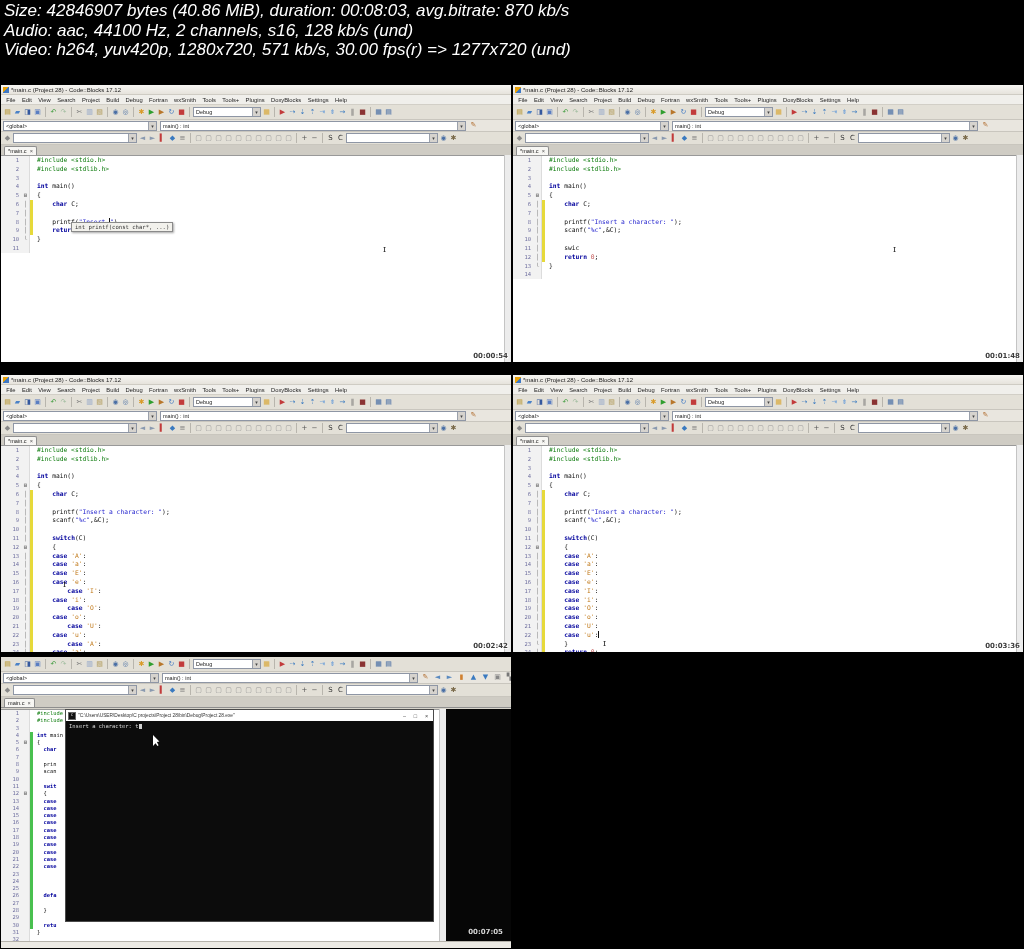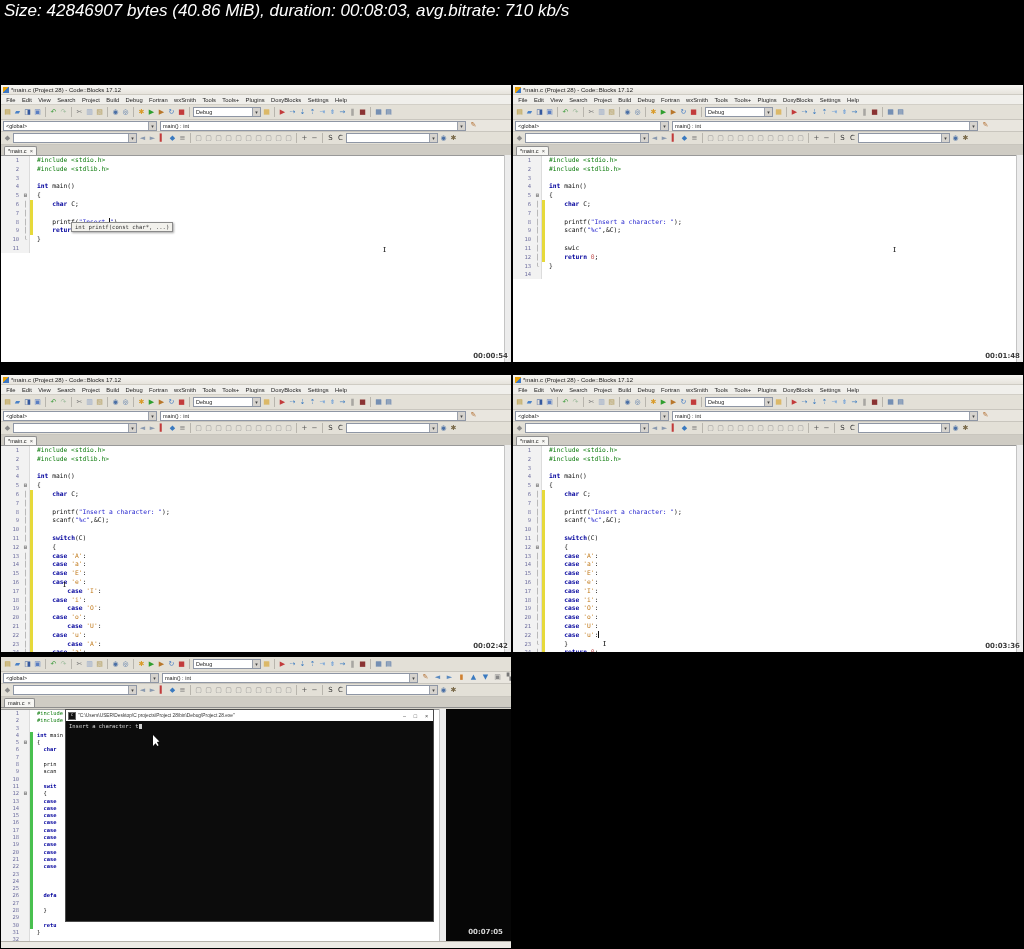--- a/index.html
+++ b/index.html
@@ -63,21 +63,23 @@
          font:3.5px "DejaVu Sans Mono",monospace;text-align:center;line-height:5px}
   .ctxt{flex:1;font-size:4.8px;color:#333;white-space:nowrap;overflow:hidden}
   .cbtn{width:9px;text-align:center;font-size:5.5px;color:#444;flex:none}
   .cbody{flex:1;padding:2px 3px;font:5.5px "DejaVu Sans Mono",monospace;color:#d6d6d6;white-space:pre}
   .ccur{display:inline-block;width:3px;height:5px;background:#cfcfcf;vertical-align:-1px}
 </style>
 </head>
 <body>
 
 <div class="hdr">
-  <div>Size: 42846907 bytes (40.86 MiB), duration: 00:08:03, avg.bitrate: 710 kb/s</div>
+  <div>Size: 42846907 bytes (40.86 MiB), duration: 00:08:03, avg.bitrate: 870 kb/s</div>
+  <div>Audio: aac, 44100 Hz, 2 channels, s16, 128 kb/s (und)</div>
+  <div>Video: h264, yuv420p, 1280x720, 571 kb/s, 30.00 fps(r) =&gt; 1277x720 (und)</div>
 </div>
 
 <div class="tile" style="left:1px;top:85px;width:510px;height:277px">
     <div class="tbar">
       <span class="appico"></span>
       <span class="ttxt">*main.c (Project 28) - Code::Blocks 17.12</span>
     </div>
     <div class="menus">
       <span class="mi">File</span>
       <span class="mi">Edit</span>

